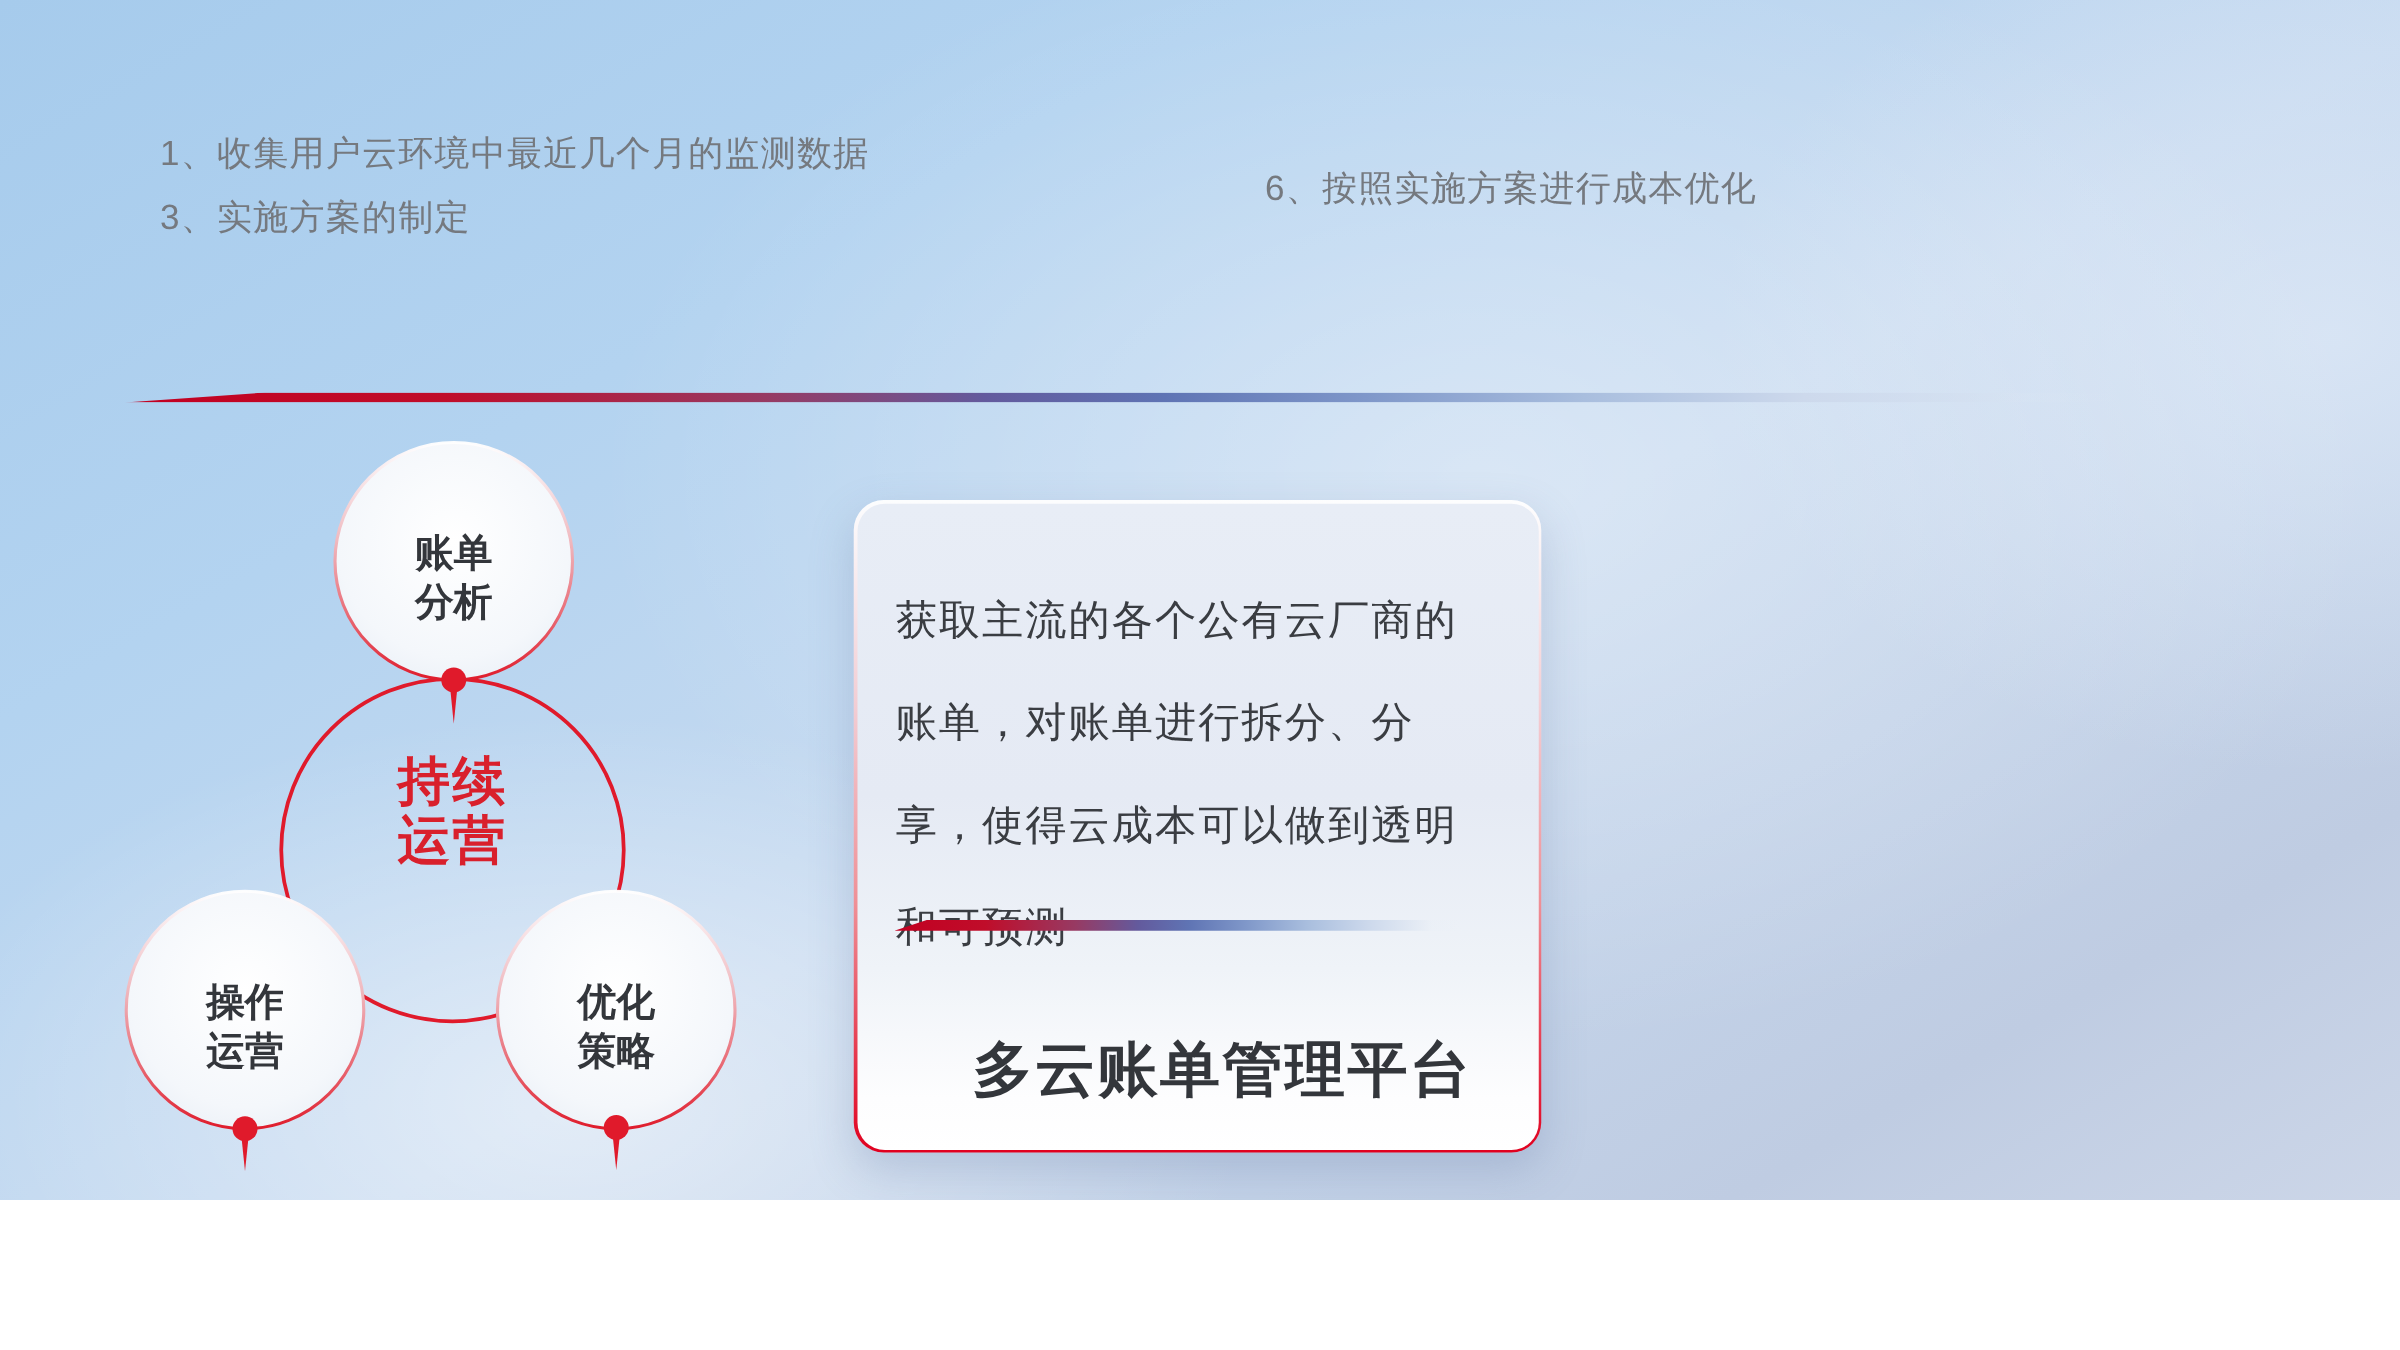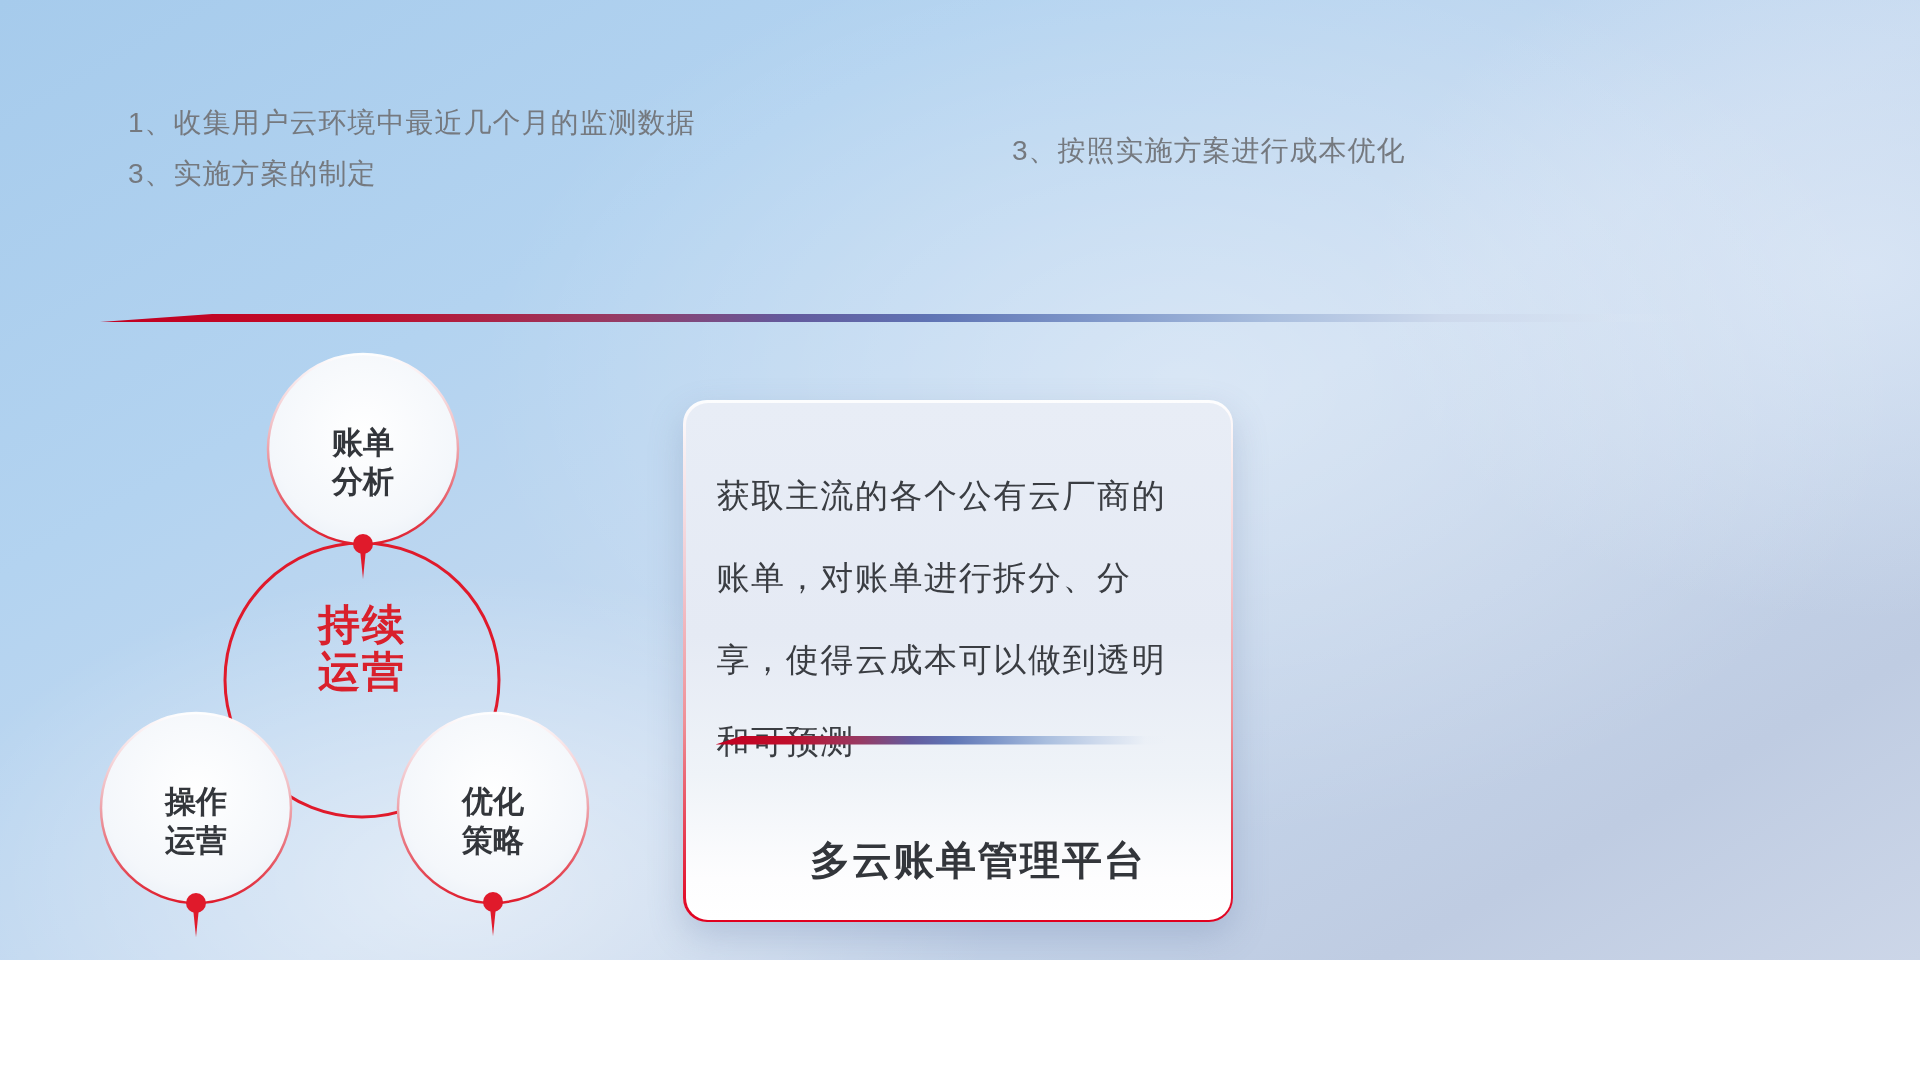--- a/index.html
+++ b/index.html
@@ -44,35 +44,35 @@
     position:relative;width:100%;height:100%;border-radius:22px;overflow:hidden;
     background:linear-gradient(180deg,#e8edf6 0%,#e5eaf4 45%,#eff3f8 72%,#fdfdfe 92%,#ffffff 100%);
   }
   .card-body{
     margin:0;padding:52px 31px 0 31px;
     font-size:33px;letter-spacing:1.6px;line-height:82px;color:#3a3d42;
     word-break:break-all;overflow:hidden;
   }
   .card-title{
     position:absolute;left:0;right:0;bottom:32px;margin:0;text-align:center;
-    font-size:40px;font-weight:bold;color:#33363b;letter-spacing:2px;white-space:nowrap;padding-left:40px;
+    font-size:48px;font-weight:bold;color:#33363b;letter-spacing:2px;white-space:nowrap;padding-left:40px;
   }
 </style>
 </head>
 <body>
 
 <div class="canvas">
 
   <div class="step-list step-list-left">
     <div class="step-item">1、收集用户云环境中最近几个月的监测数据</div>
     <div class="step-item">3、实施方案的制定</div>
   </div>
 
   <div class="step-list step-list-right">
-    <div class="step-item">3、按照实施方案进行成本优化</div>
+    <div class="step-item">6、按照实施方案进行成本优化</div>
   </div>
 
   <div class="swoosh swoosh-main"></div>
 
   <svg class="cycle" width="510" height="600" viewBox="0 0 510 600">
     <defs>
       <radialGradient id="circFill" cx="50%" cy="42%" r="75%">
         <stop offset="0%" stop-color="#ffffff"></stop>
         <stop offset="65%" stop-color="#f4f7fb"></stop>
         <stop offset="100%" stop-color="#e4ebf4"></stop>

